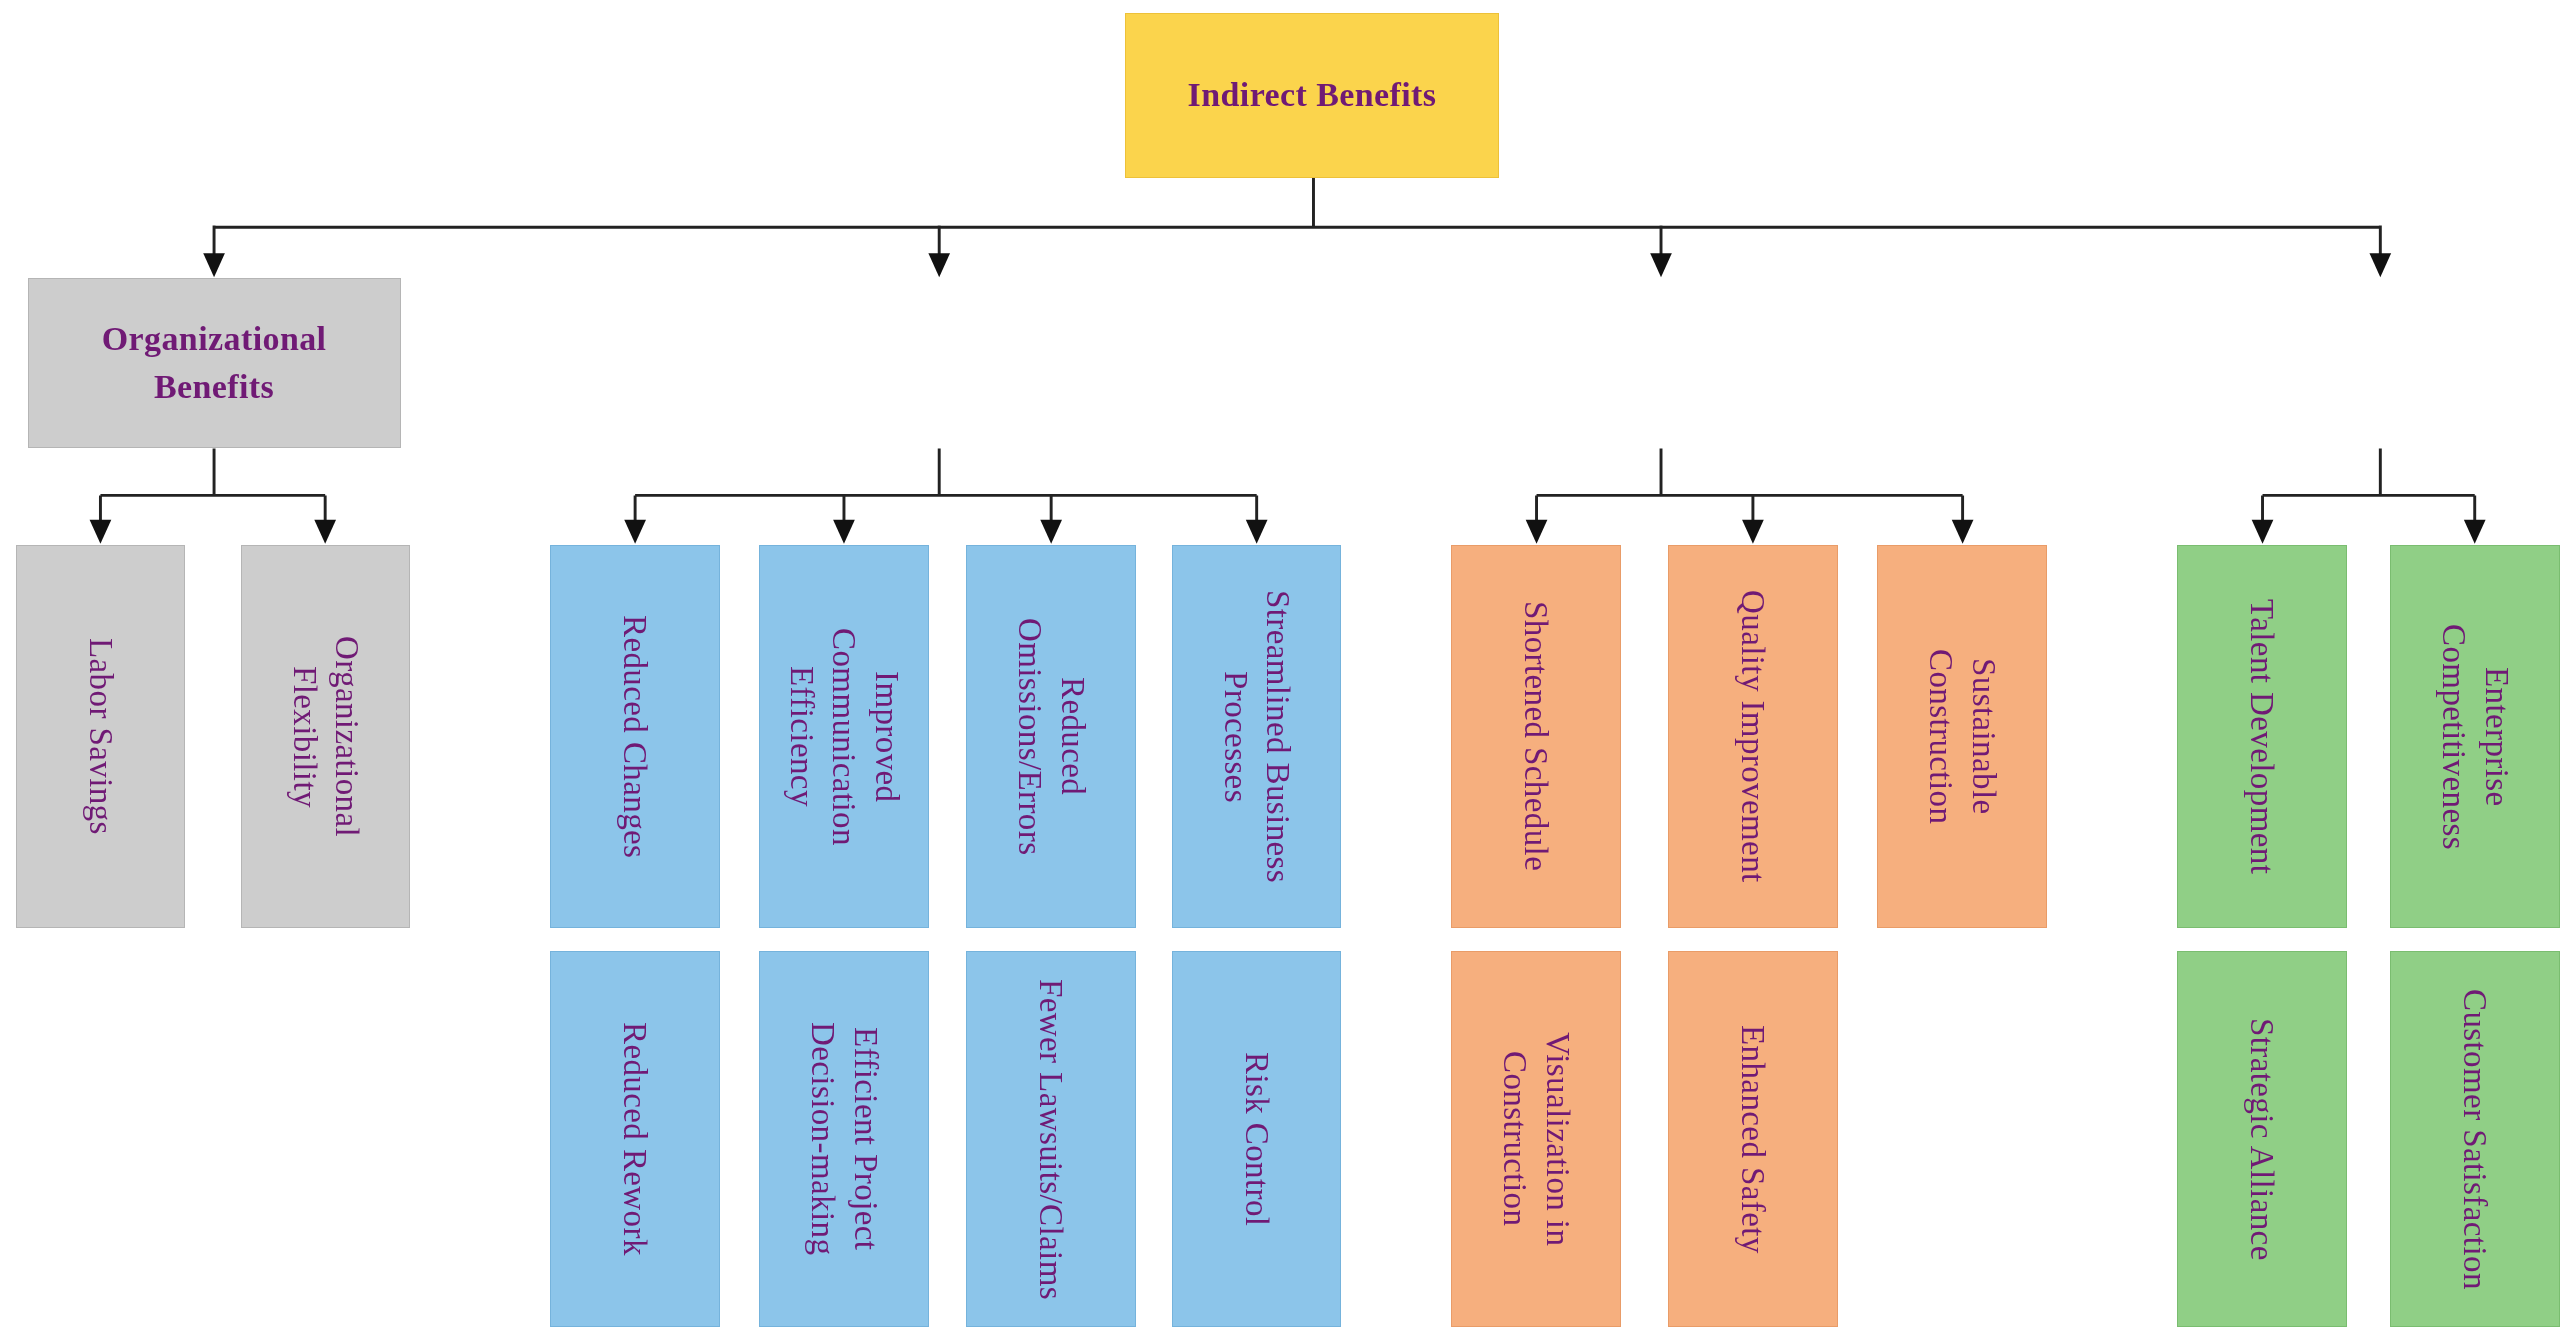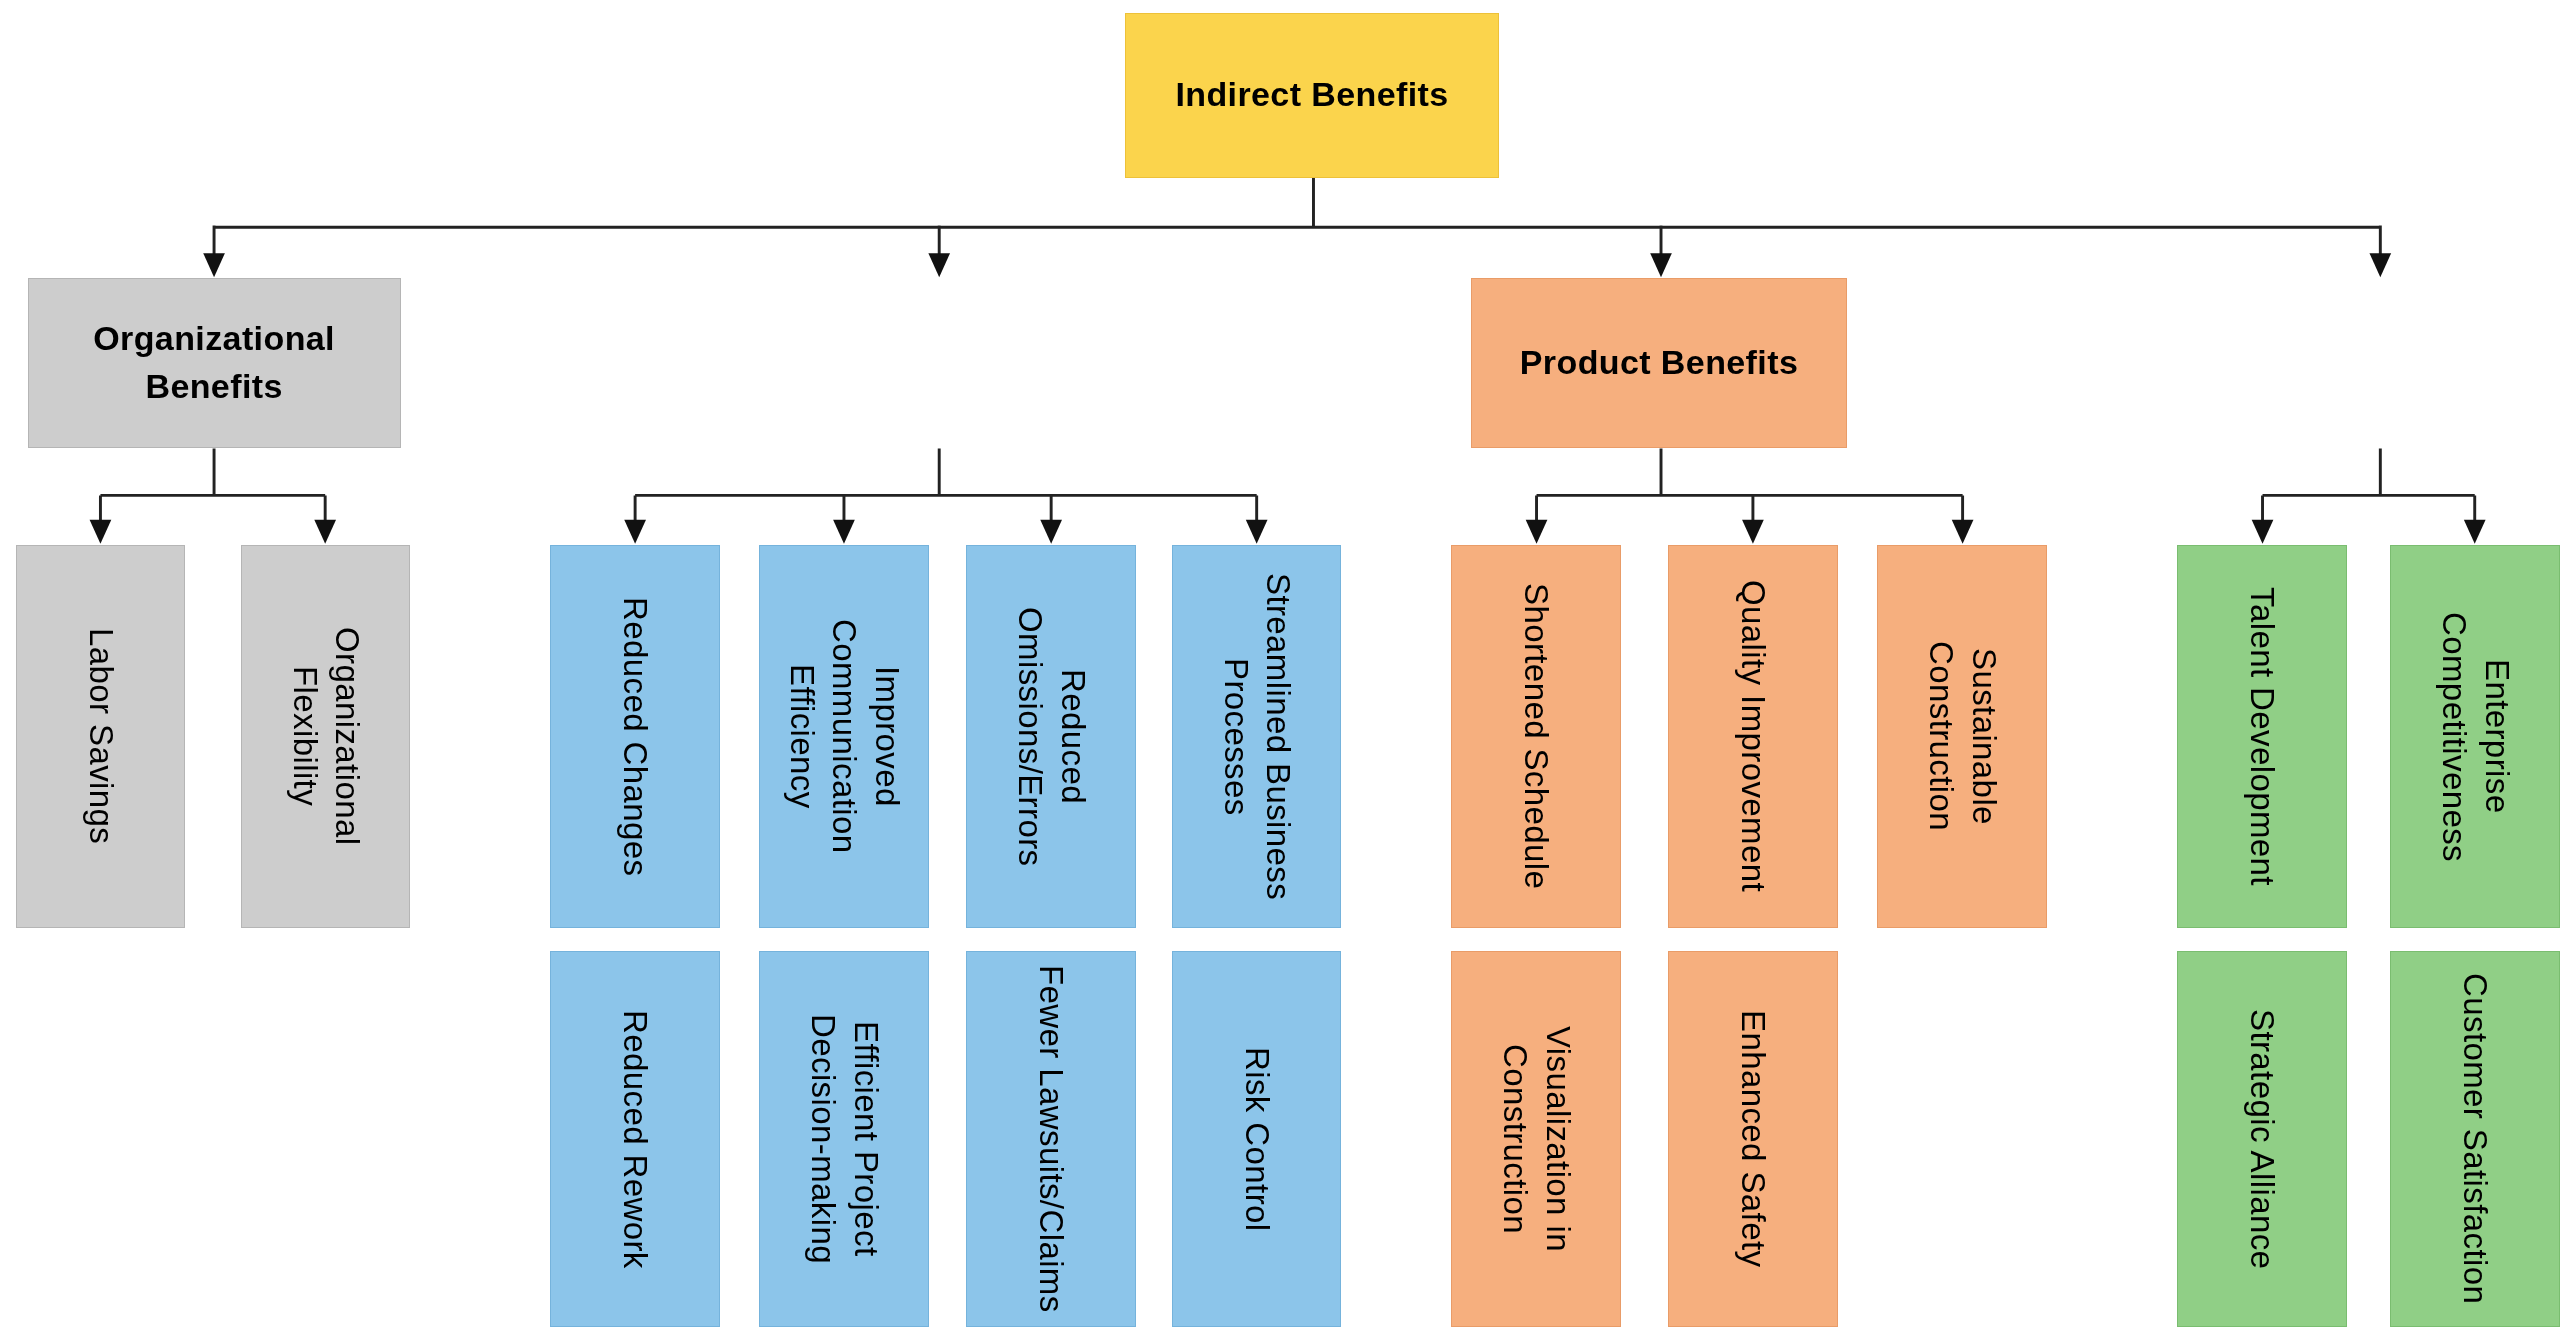--- a/index.html
+++ b/index.html
@@ -6,22 +6,22 @@
     margin: 0;
     padding: 0;
     background: #ffffff;
   }
   #canvas {
     position: relative;
     width: 2576px;
     height: 1330px;
     background: #ffffff;
     overflow: hidden;
-    font-family: Liberation Sans, sans-serif;
-    color: #000000;
+    font-family: Liberation Serif, serif;
+    color: #701a75;
   }
   #connectors {
     position: absolute;
     left: 0; top: 0;
     width: 2576px;
     height: 1330px;
     z-index: 0;
   }
   .node {
     position: absolute;
@@ -94,23 +94,20 @@
   </svg>
 
   <div class="node yellow" style="left:1125px; top:12.5px; width:374px; height:165px;">
     <span class="cat-label">Indirect Benefits</span>
   </div>
 
   <div class="node gray" style="left:27.6px; top:278px; width:373px; height:170px;">
     <span class="cat-label">Organizational
 Benefits</span>
   </div>
-  <div class="node orange" style="left:1471px; top:278px; width:376px; height:170px;">
-    <span class="cat-label">Product Benefits</span>
-  </div>
 
   <div class="node gray" style="left:16px; top:545px; width:169px; height:383px;">
     <span class="v-label">Labor Savings</span>
   </div>
   <div class="node gray" style="left:241px; top:545px; width:169px; height:383px;">
     <span class="v-label">Organizational
 Flexibility</span>
   </div>
 
   <div class="node blue" style="left:550px; top:545px; width:170px; height:383px;">

